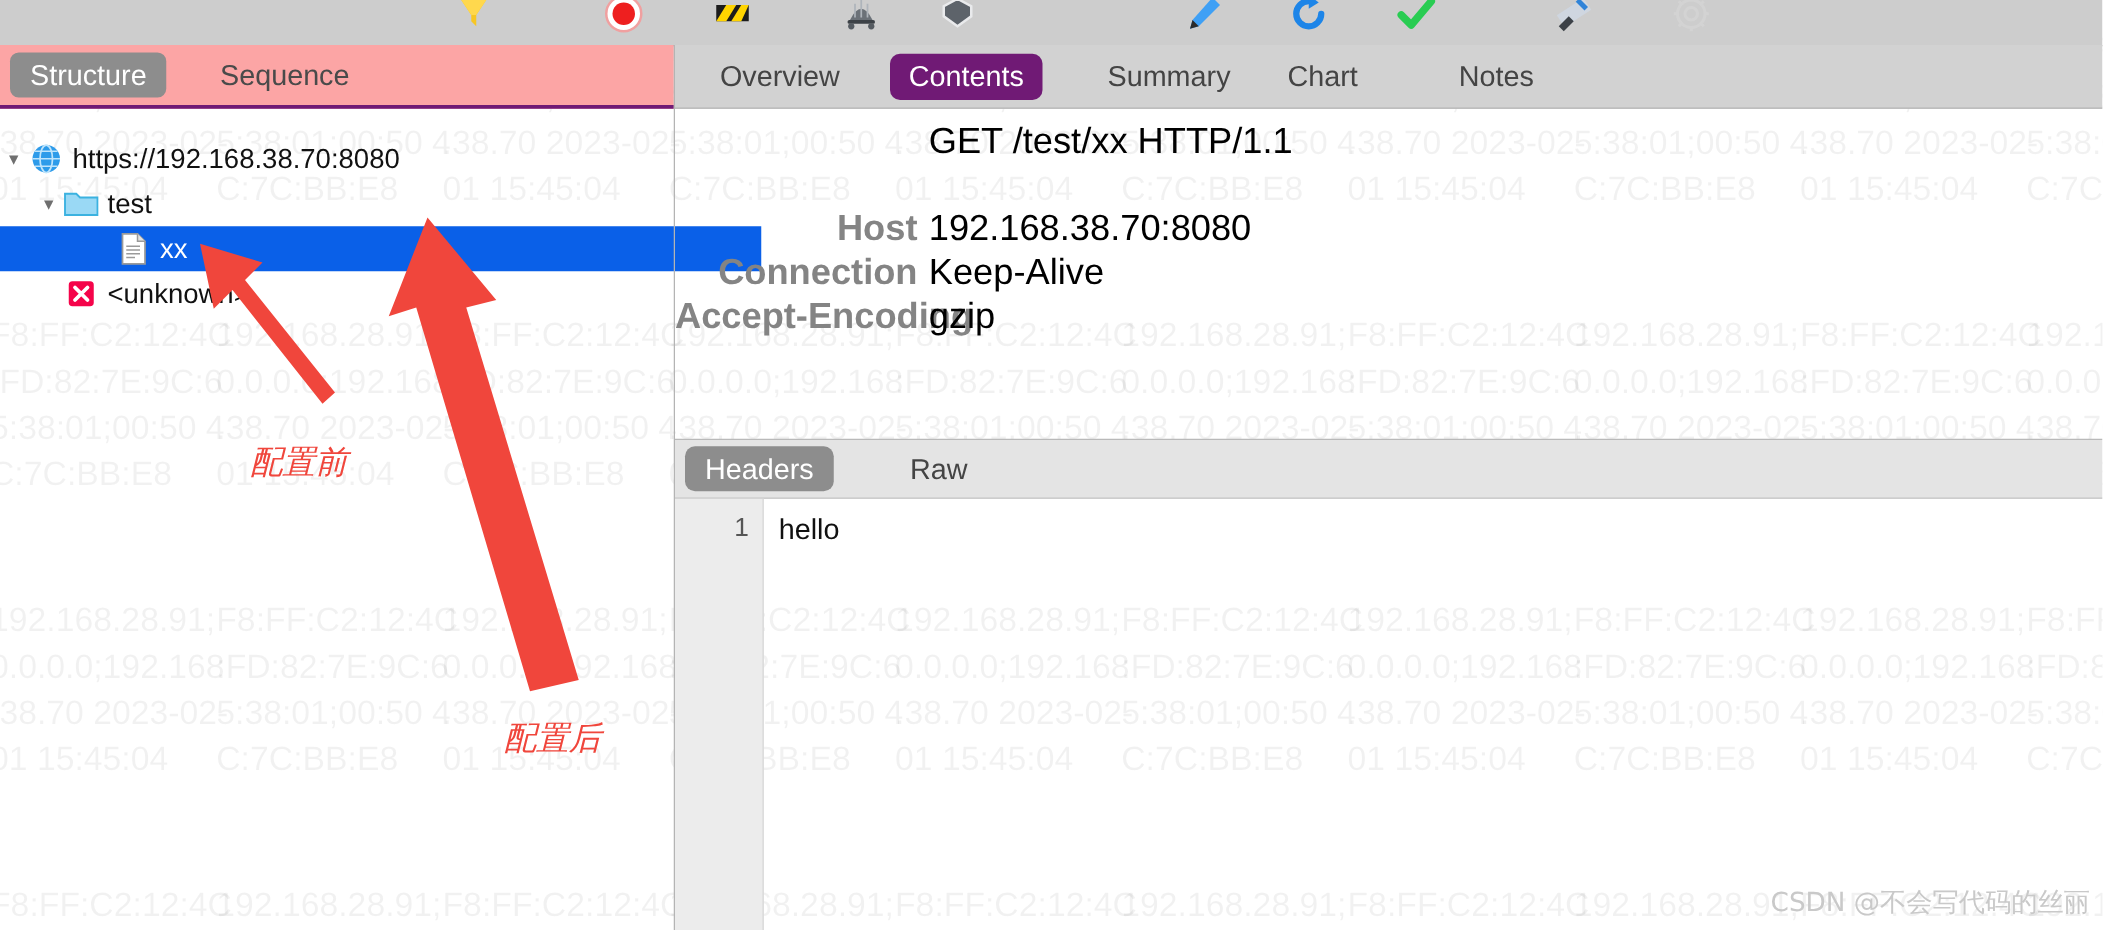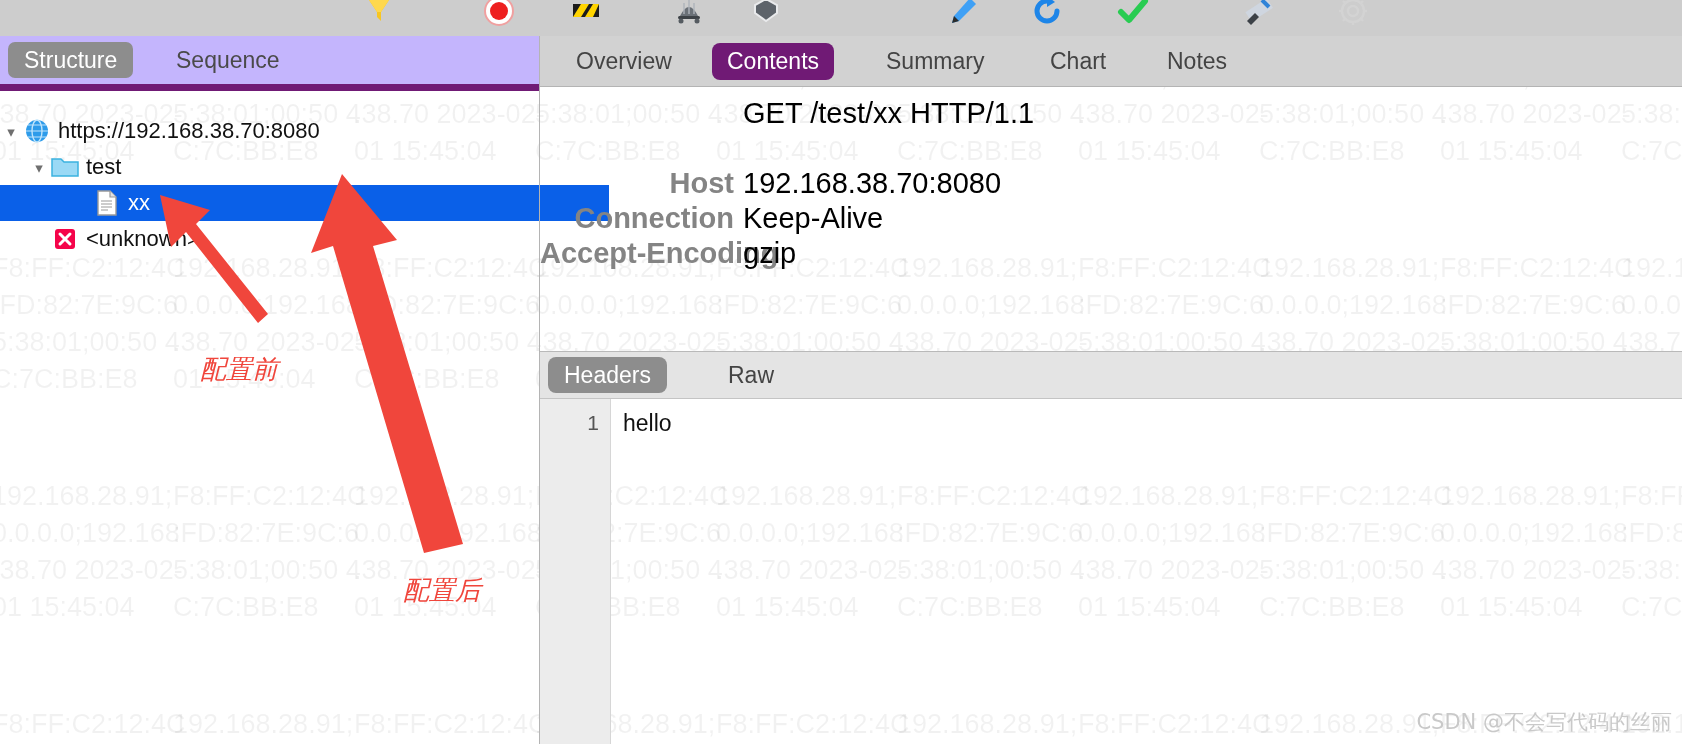--- a/index.html
+++ b/index.html
@@ -63,22 +63,22 @@
     position: absolute;
     left: 0; top: 36px;
     width: 539px;
     height: 708px;
     background: transparent;
     z-index: 20;
   }
   #left-tabbar {
     position: relative;
     height: 48px;
-    background: #c4b5fd;
-    border-bottom: 7px solid #701a75;
+    background: #fca5a5;
+    border-bottom: 3px solid #701a75;
   }
   .ltab {
     position: absolute;
     top: 6px;
     height: 36px;
     line-height: 36px;
     padding: 0 16px;
     font-size: 23px;
     color: #4a4a4a;
     border-radius: 7px;
@@ -493,21 +493,21 @@
 </div>
 
 <div id="splitter"></div>
 
 <div id="right-pane">
 
   <div id="right-tabbar">
     <div class="rtab" style="left:21px"><span>Overview</span></div>
     <div class="rtab active" style="left:172px"><span>Contents</span></div>
     <div class="rtab" style="left:331px"><span>Summary</span></div>
-    <div class="rtab" style="left:495px"><span>Chart</span></div>
+    <div class="rtab" style="left:475px"><span>Chart</span></div>
     <div class="rtab" style="left:612px"><span>Notes</span></div>
   </div>
 
   <div id="headers-panel">
     <div class="hdr-row" style="margin-top:10px">
       <div class="hdr-name"></div>
       <div class="hdr-val">GET /test/xx HTTP/1.1</div>
     </div>
     <div class="hdr-row">
     </div>

